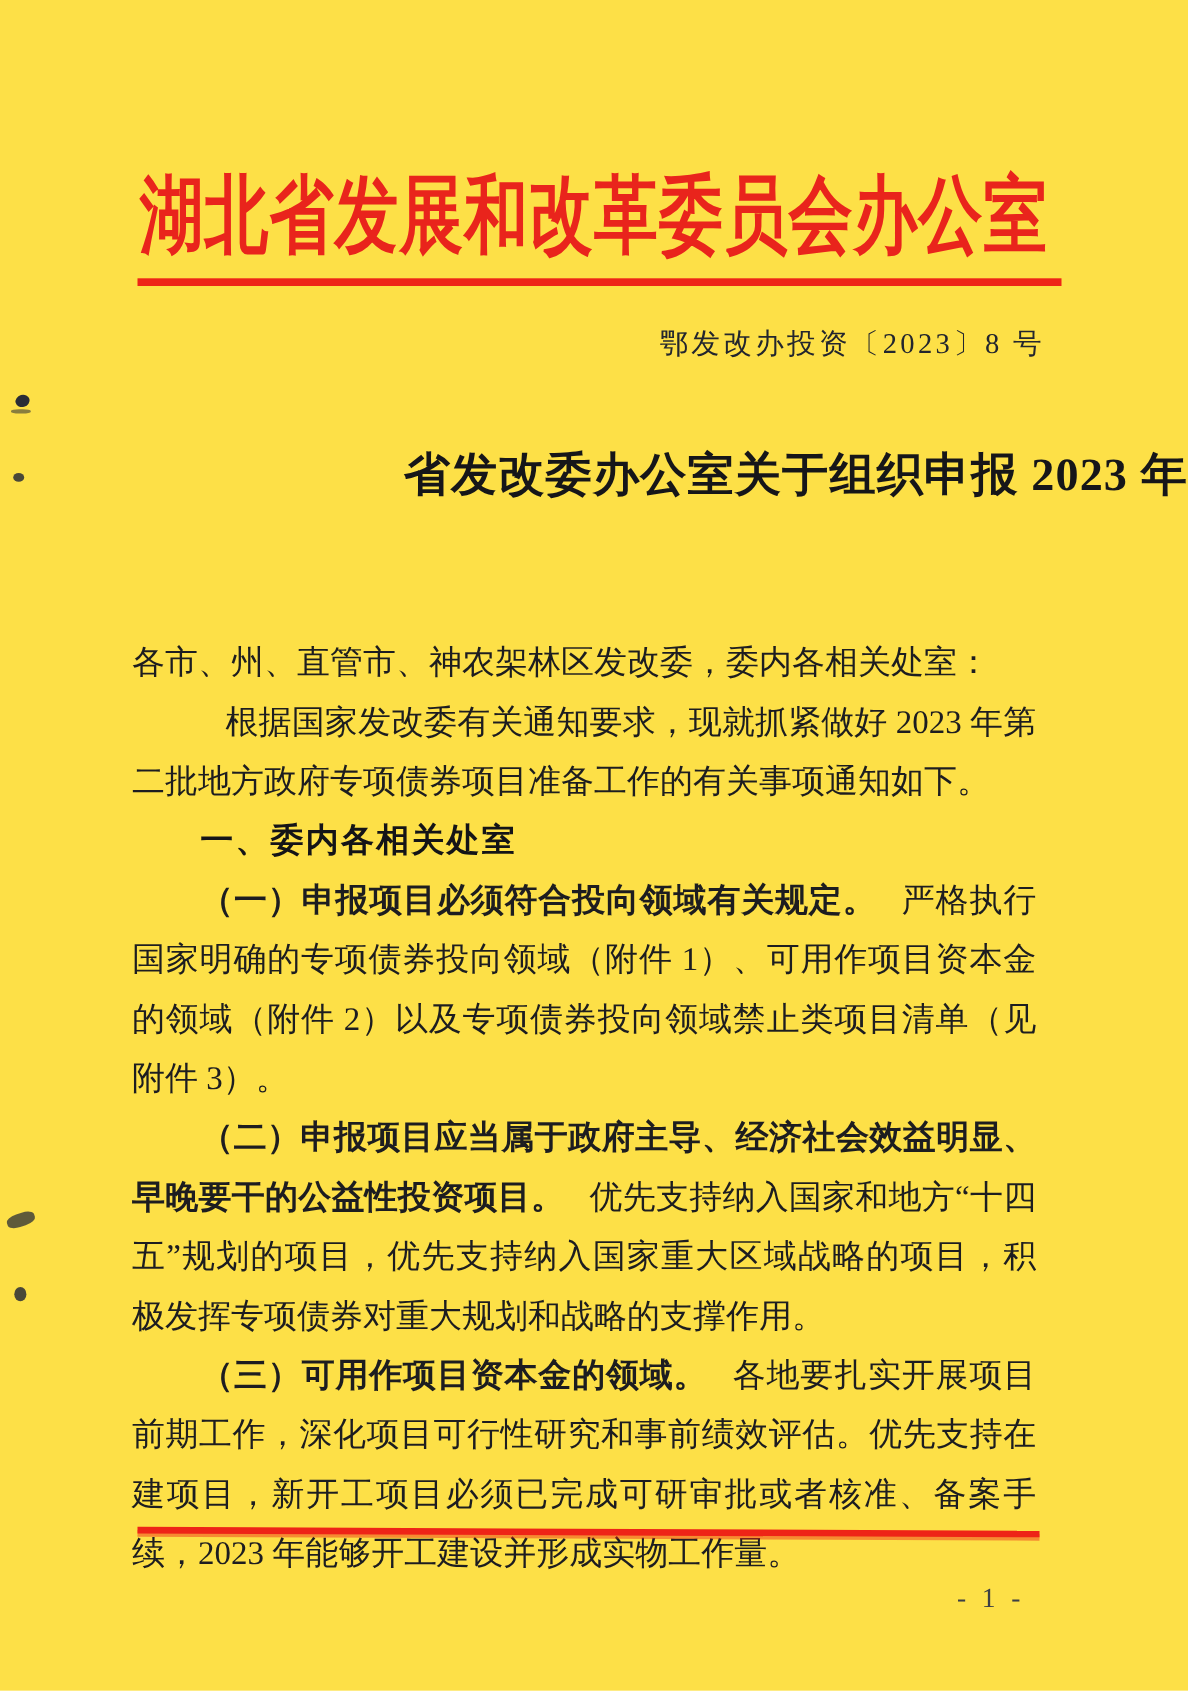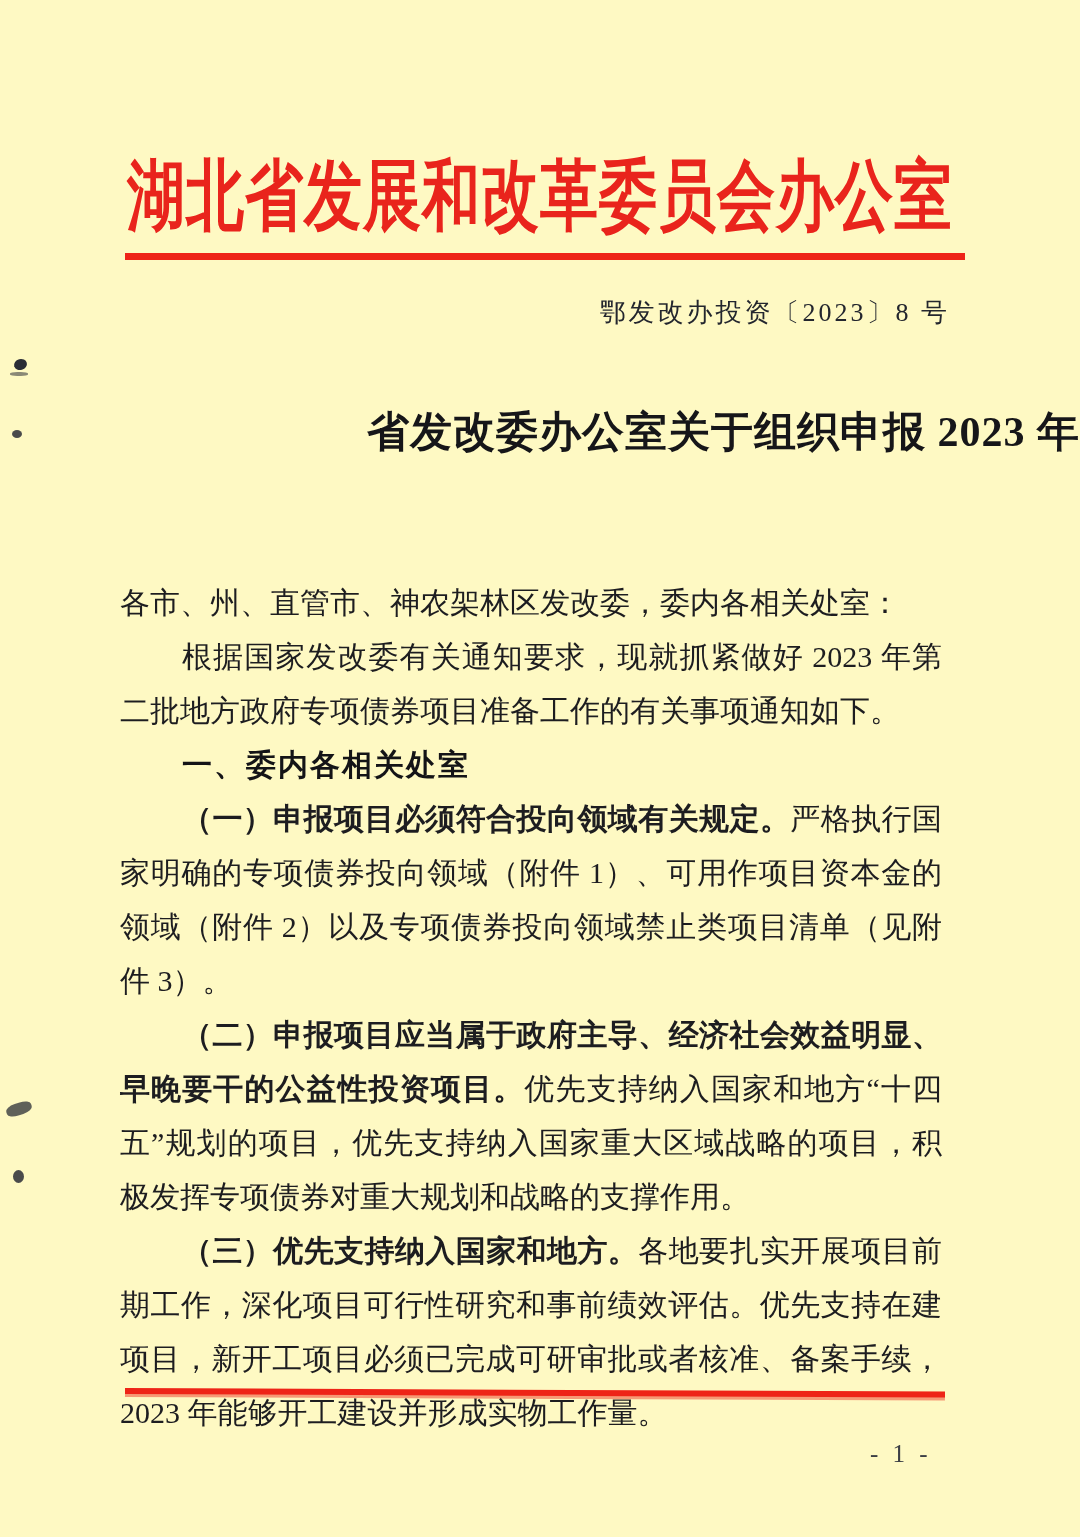--- a/index.html
+++ b/index.html
@@ -7,21 +7,21 @@
   body {
     width: 1080px; height: 1537px;
     background: #ffffff;
     font-family: "Liberation Serif", "DejaVu Serif", serif;
     color: #1d1d20;
     position: relative;
     overflow: hidden;
   }
   .document-page {
     position: absolute; inset: 0;
-    background: #fef9c3;
+    background: #fde047;
   }
   
   .org-header {
     position: absolute; top: 145px; left: 0; width: 1080px;
     text-align: center;
   }
   .org-name {
     display: inline-block;
     font-size: 58px;
     font-weight: bold;
@@ -60,21 +60,21 @@
   .body-text {
     position: absolute; top: 576px; left: 120px; width: 822px;
     font-size: 30px;
     line-height: 54px;
     text-align: justify;
     text-justify: inter-character;
     color: #1d1d20;
   }
   .body-text p { margin: 0; }
   .para-indent { text-indent: 62px; }
-  .seg-regular { font-weight: normal; }
+  .seg-regular { font-weight: normal; margin-left: 23px; }
   .seg-bold { font-weight: bold; }
   .para-heading .seg-bold {
     font-family: "Liberation Sans", "DejaVu Sans", sans-serif;
     letter-spacing: 2px;
     color: #141417;
   }
   .red-rule-bottom {
     position: absolute; top: 1388px; left: 125px;
     width: 820px; height: 6px;
     background: #ee2417;
@@ -114,21 +114,21 @@
     <div>省发改委办公室关于组织申报 2023 年</div>
   </div>
 
   <div class="body-text">
     <p>各市、州、直管市、神农架林区发改委，委内各相关处室：</p>
     <div id="paragraphs">
         <p class="para-indent"><span class="seg-regular">根据国家发改委有关通知要求，现就抓紧做好 2023 年第二批地方政府专项债券项目准备工作的有关事项通知如下。</span></p>
         <p class="para-indent para-heading"><span class="seg-bold">一、委内各相关处室</span></p>
         <p class="para-indent"><span class="seg-bold">（一）申报项目必须符合投向领域有关规定。</span><span class="seg-regular">严格执行国家明确的专项债券投向领域（附件 1）、可用作项目资本金的领域（附件 2）以及专项债券投向领域禁止类项目清单（见附件 3）。</span></p>
         <p class="para-indent"><span class="seg-bold">（二）申报项目应当属于政府主导、经济社会效益明显、早晚要干的公益性投资项目。</span><span class="seg-regular">优先支持纳入国家和地方“十四五”规划的项目，优先支持纳入国家重大区域战略的项目，积极发挥专项债券对重大规划和战略的支撑作用。</span></p>
-        <p class="para-indent"><span class="seg-bold">（三）优先支持纳入国家和地方。</span><span class="seg-regular">各地要扎实开展项目前期工作，深化项目可行性研究和事前绩效评估。优先支持在建项目，新开工项目必须已完成可研审批或者核准、备案手续，2023 年能够开工建设并形成实物工作量。</span></p>
+        <p class="para-indent"><span class="seg-bold">（三）可用作项目资本金的领域。</span><span class="seg-regular">各地要扎实开展项目前期工作，深化项目可行性研究和事前绩效评估。优先支持在建项目，新开工项目必须已完成可研审批或者核准、备案手续，2023 年能够开工建设并形成实物工作量。</span></p>
       </div>
   </div>
 
   <div class="red-rule-bottom"></div>
 
   <div class="page-number">- 1 -</div>
 
   <div class="speck speck-1"></div>
   <div class="speck speck-1b"></div>
   <div class="speck speck-2"></div>

